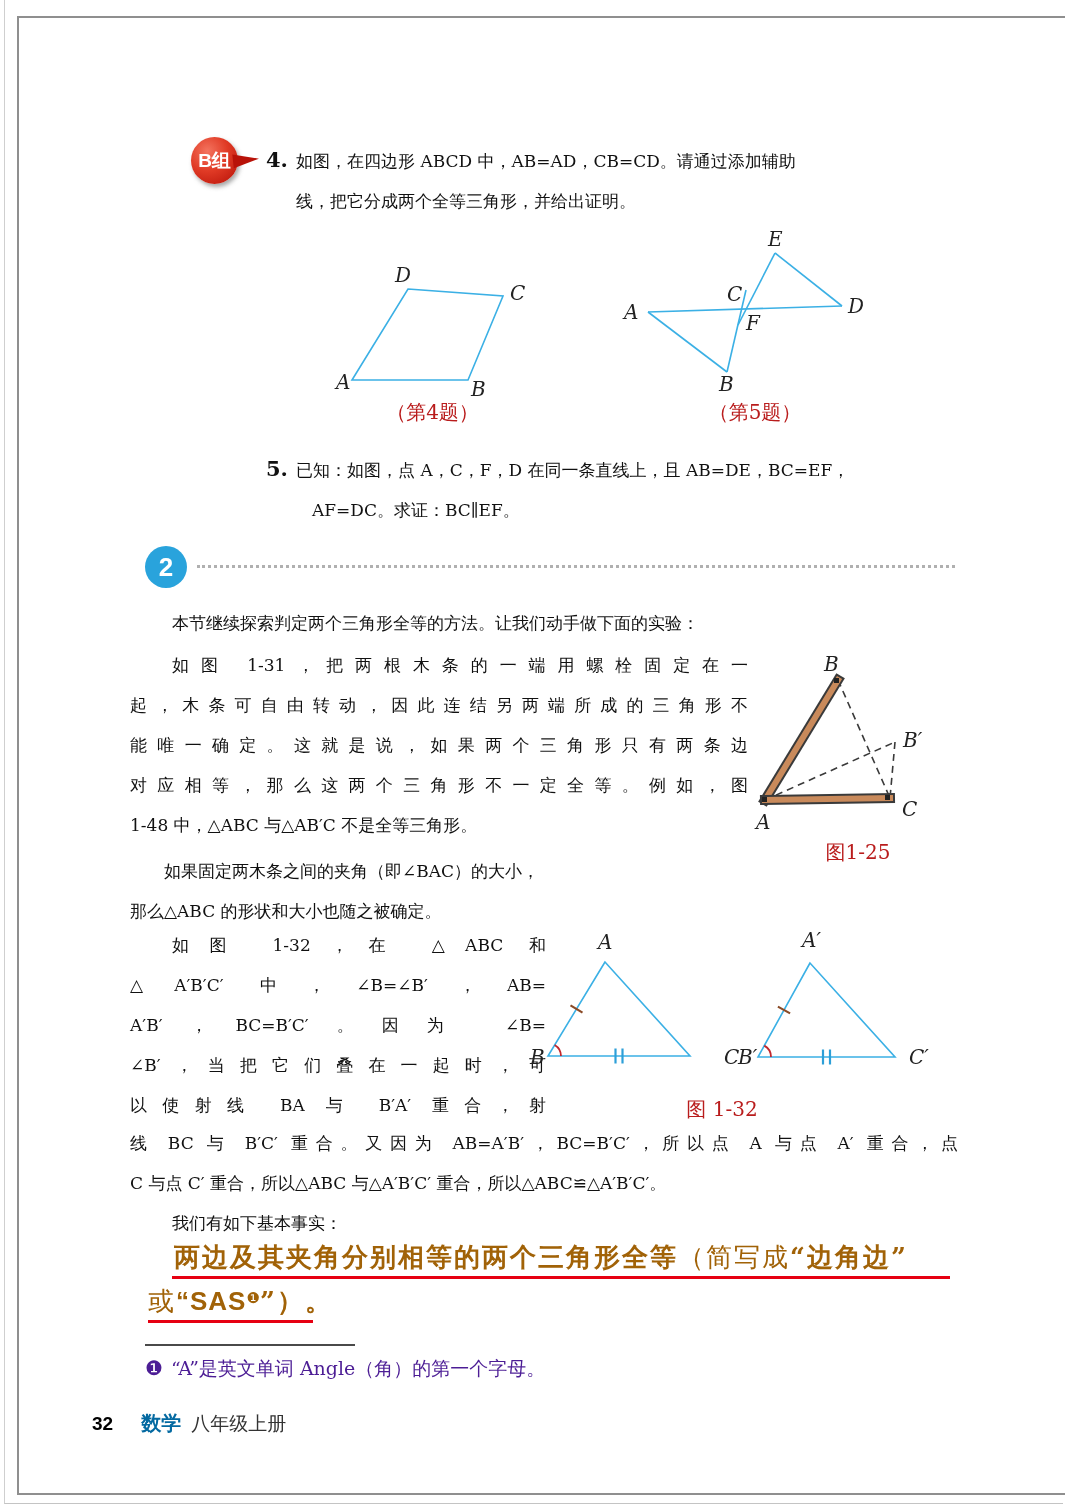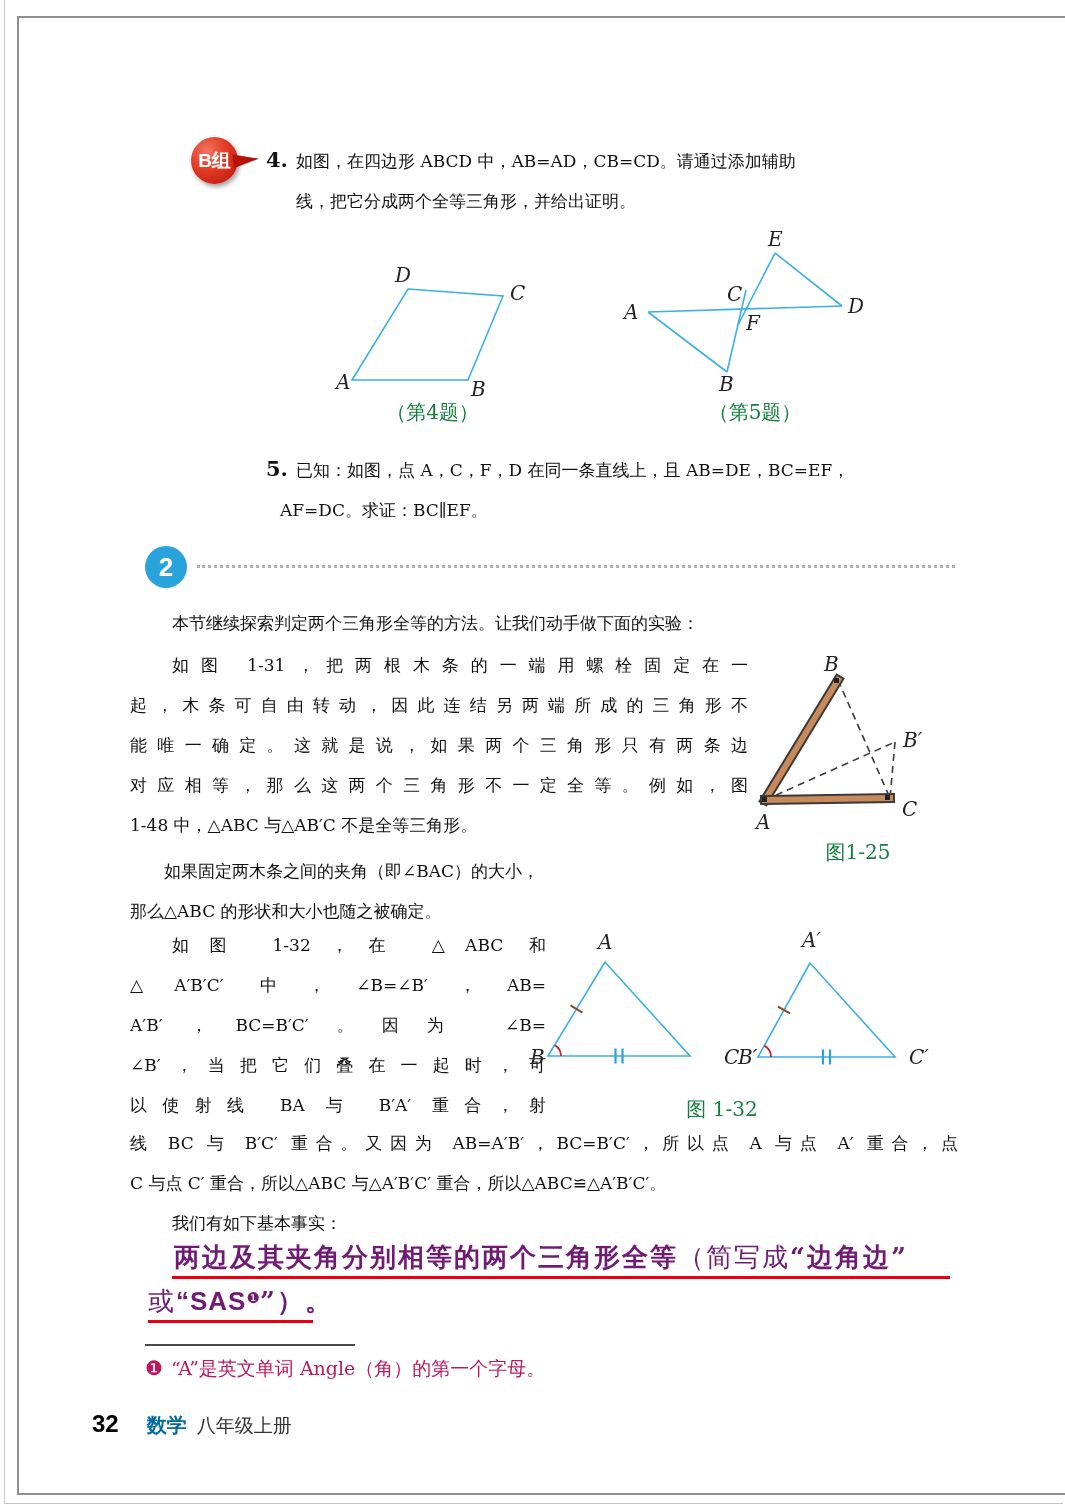--- a/index.html
+++ b/index.html
@@ -24,36 +24,36 @@
     color:#fff;font-family:"Liberation Sans",sans-serif;font-weight:bold;font-size:19px;
     display:flex;align-items:center;justify-content:center;}
   .badge-tail{left:233px;top:153px;width:0;height:0;border-left:26px solid #b81208;
     border-top:7px solid transparent;border-bottom:7px solid transparent;transform:rotate(-6deg);}
 
   .sec-circle{left:145px;top:546px;width:42px;height:42px;border-radius:50%;background:#29A3DC;
     color:#fff;font-family:"Liberation Sans",sans-serif;font-weight:bold;font-size:26px;
     display:flex;align-items:center;justify-content:center;}
   .dotline{left:197px;top:565px;width:758px;height:0;border-top:3px dotted #b0b0b0;}
 
-  .caption{position:absolute;font-size:20px;color:#15803d;text-align:center;}
+  .caption{position:absolute;font-size:20px;color:#b91c1c;text-align:center;}
 
   svg text{font-family:"DejaVu Serif","Liberation Serif",serif;font-style:italic;font-size:20px;fill:#222;}
 
-  .stmt{position:absolute;font-size:26px;letter-spacing:2px;color:#701a75;white-space:pre;}
+  .stmt{position:absolute;font-size:26px;letter-spacing:2px;color:#a16207;white-space:pre;}
   .stmt .b{font-weight:bold;}
   .stmt .sas{font-weight:bold;font-family:"Liberation Sans",sans-serif;letter-spacing:1px;}
   .stmt .mark{font-size:15px;vertical-align:7px;letter-spacing:0;}
   .redline{position:absolute;height:3px;background:#E60012;}
 
   .fn-divider{left:145px;top:1344px;width:210px;height:2px;background:#4a4a4a;}
-  .footnote{left:145px;top:1356px;font-size:19px;color:#be185d;}
+  .footnote{left:145px;top:1356px;font-size:19px;color:#4c1d95;}
   .footnote .mark{font-size:20px;margin-right:8px;}
 
   .footer{left:92px;top:1410px;font-family:"Liberation Sans",sans-serif;font-size:19px;color:#333;}
-  .footer .pg{font-size:24px;font-weight:bold;color:#000;margin-right:28px;}
+  .footer .pg{font-size:19px;font-weight:bold;color:#000;margin-right:28px;}
   .footer .subj{font-weight:bold;font-size:20px;color:#0369a1;margin-right:10px;}
 </style>
 </head>
 <body>
 
 <div class="abs scan-edge"></div>
 <div class="abs frame"></div>
 
 <div class="abs badge">
   <span>B组</span>
@@ -85,21 +85,21 @@
   <text x="230" y="85">D</text>
   <text x="150" y="18">E</text>
   <text x="101" y="163">B</text>
   <text x="109" y="73">C</text>
   <text x="128" y="102">F</text>
 </svg>
 <div class="caption" style="left:640px;top:399px;width:230px;">（第5题）</div>
 
 <div class="pnum" style="left:266px;top:456px;">5.</div>
 <div class="line" style="left:296px;top:453px;">已知：如图，点 A，C，F，D 在同一条直线上，且 AB=DE，BC=EF，</div>
-<div class="line" style="left:280px;top:493px;">AF=DC。求证：BC∥EF。</div>
+<div class="line" style="left:312px;top:493px;">AF=DC。求证：BC∥EF。</div>
 
 <div class="abs sec-circle">
   <span>2</span>
 </div>
 <div class="abs dotline"></div>
 
 <div class="line ind" style="left:130px;top:606px;width:830px;">本节继续探索判定两个三角形全等的方法。让我们动手做下面的实验：</div>
 
 <div class="line just ind" style="left:130px;top:648px;width:618px;">如图 1-31，把两根木条的一端用螺栓固定在一</div>
 <div class="line just" style="left:130px;top:688px;width:618px;">起，木条可自由转动，因此连结另两端所成的三角形不</div>

